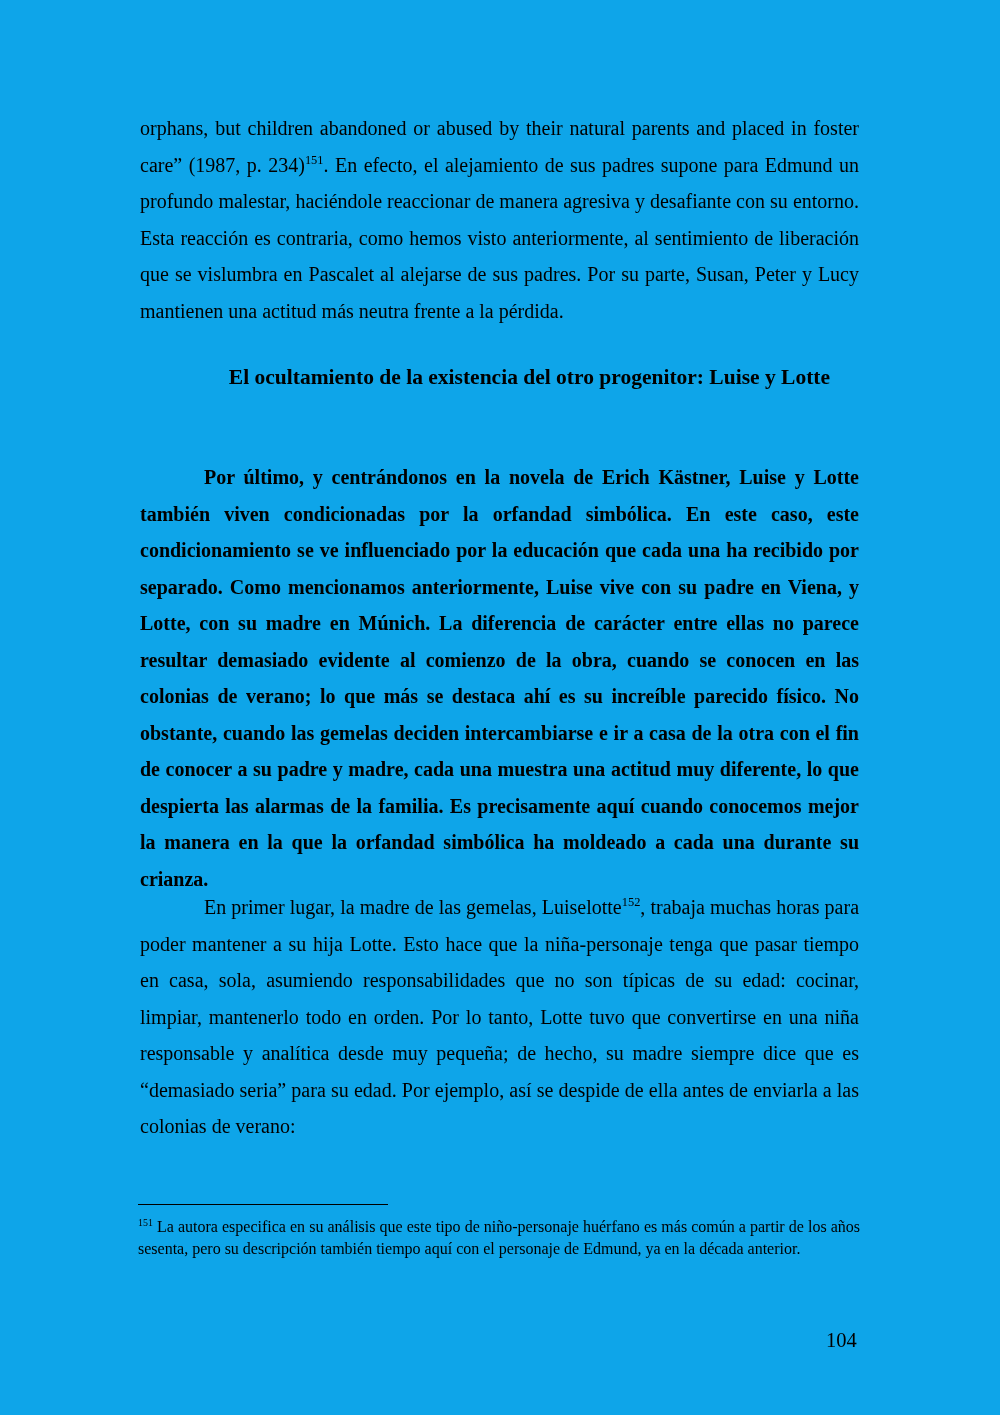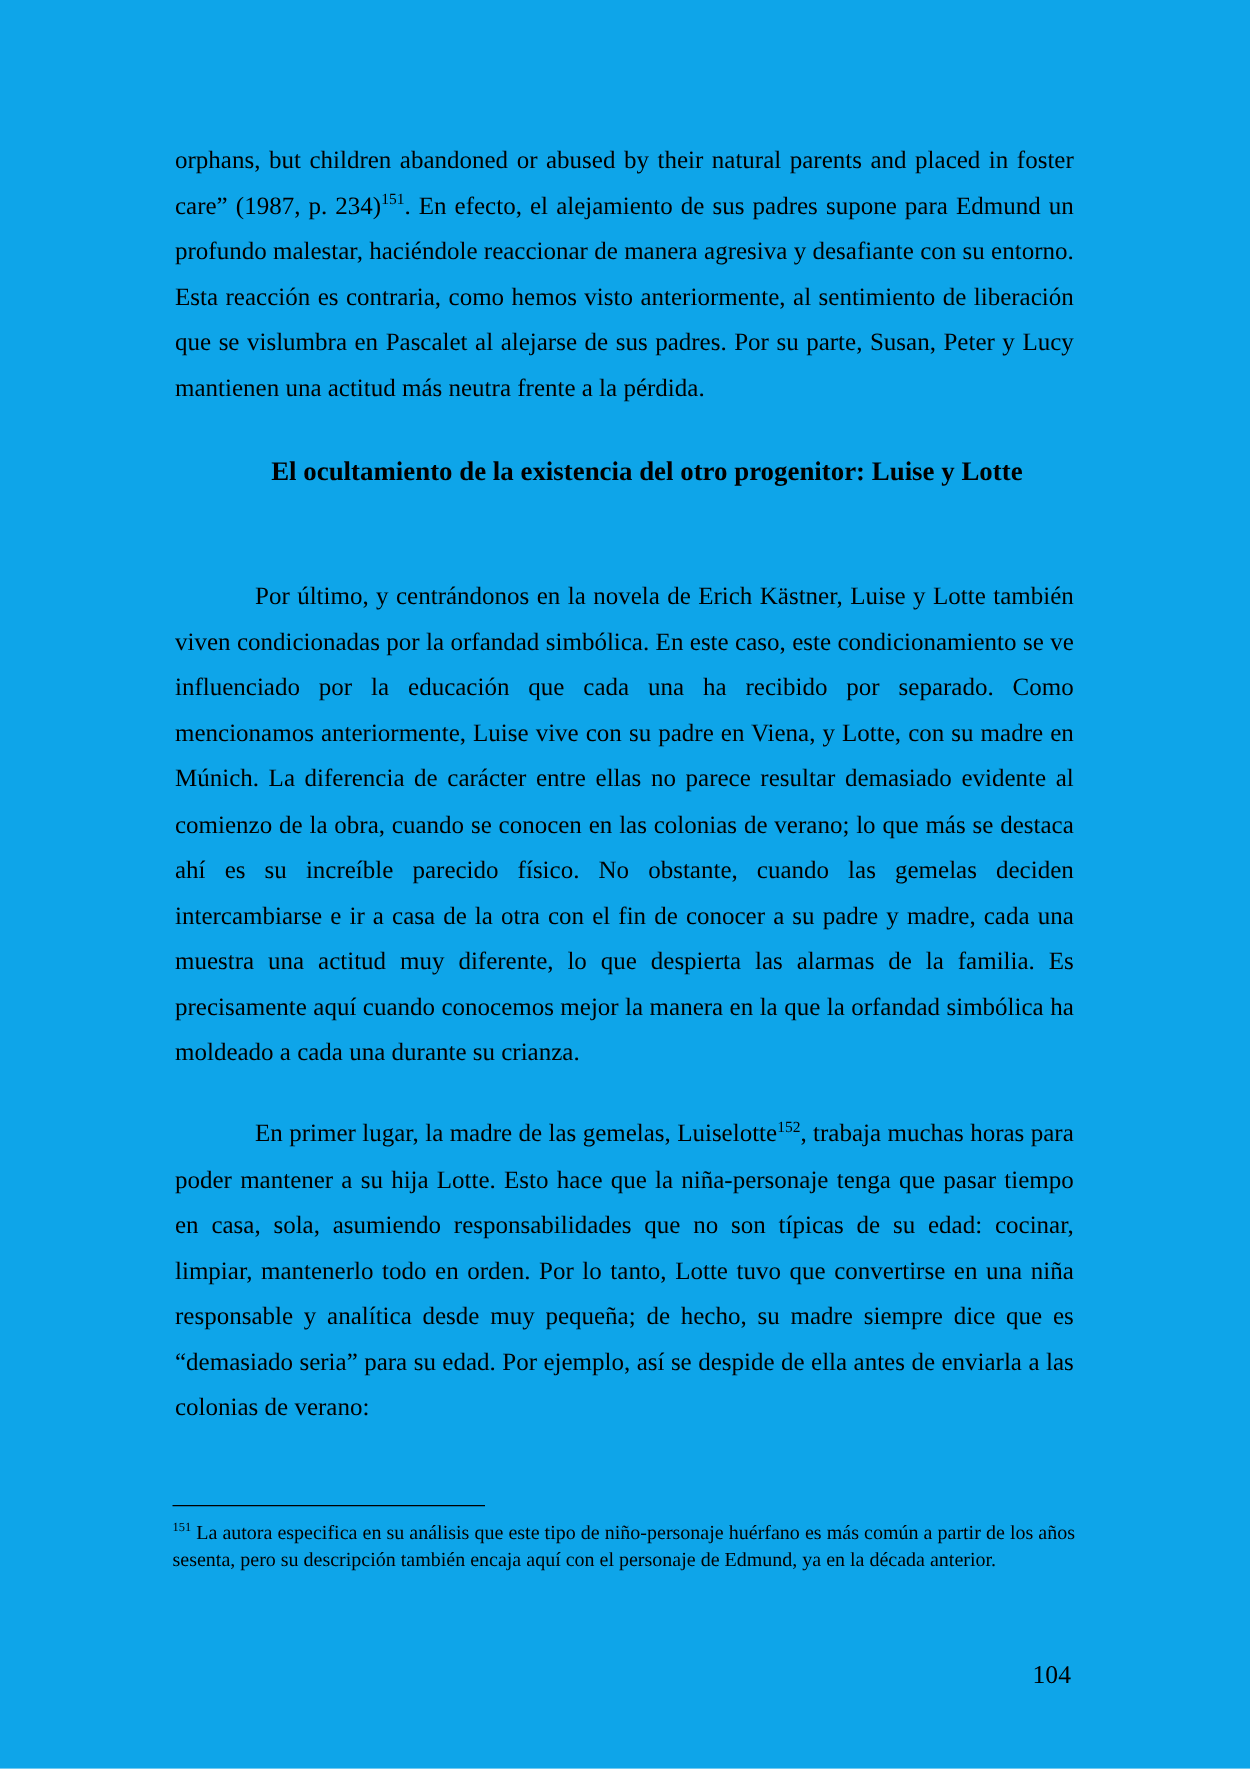--- a/index.html
+++ b/index.html
@@ -19,32 +19,32 @@
   .para {
     position: absolute;
     left: 140px;
     width: 719px;
     margin: 0;
     font-size: 20px;
     line-height: 36.5px;
     text-align: justify;
   }
   .p1 { top: 110px; }
-  .p2 { top: 459px; text-indent: 64px; }
+  .p2 { top: 459px; text-indent: 64px; font-weight: bold; }
   .p3 { top: 889px; text-indent: 64px; }
   .heading {
     position: absolute;
     left: 205px;
     top: 362px;
     width: 625px;
     margin: 0;
     font-size: 21.5px;
     line-height: 31px;
     font-weight: bold;
-    text-align: center;
+    text-align: right;
   }
   .quote {
     position: absolute;
     left: 205px;
     top: 1118px;
     width: 654px;
     margin: 0;
     font-size: 19.5px;
     line-height: 37px;
     text-align: justify;
@@ -90,18 +90,18 @@
   <h2 class="heading">El ocultamiento de la existencia del otro progenitor: Luise y Lotte</h2>
 
   <p class="para p2">Por último, y centrándonos en la novela de Erich Kästner, Luise y Lotte también viven condicionadas por la orfandad simbólica. En este caso, este condicionamiento se ve influenciado por la educación que cada una ha recibido por separado. Como mencionamos anteriormente, Luise vive con su padre en Viena, y Lotte, con su madre en Múnich. La diferencia de carácter entre ellas no parece resultar demasiado evidente al comienzo de la obra, cuando se conocen en las colonias de verano; lo que más se destaca ahí es su increíble parecido físico. No obstante, cuando las gemelas deciden intercambiarse e ir a casa de la otra con el fin de conocer a su padre y madre, cada una muestra una actitud muy diferente, lo que despierta las alarmas de la familia. Es precisamente aquí cuando conocemos mejor la manera en la que la orfandad simbólica ha moldeado a cada una durante su crianza.</p>
 
   <p class="para p3"><span>En primer lugar, la madre de las gemelas, Luiselotte</span><sup class="ref">152</sup><span>, trabaja muchas horas para poder mantener a su hija Lotte. Esto hace que la niña-personaje tenga que pasar tiempo en casa, sola, asumiendo responsabilidades que no son típicas de su edad: cocinar, limpiar, mantenerlo todo en orden. Por lo tanto, Lotte tuvo que convertirse en una niña responsable y analítica desde muy pequeña; de hecho, su madre siempre dice que es “demasiado seria” para su edad. Por ejemplo, así se despide de ella antes de enviarla a las colonias de verano:</span></p>
 
 
   <div class="fn-rule"></div>
 
   <div class="footnotes">
-    <p class="fn"><sup class="ref">151</sup> <span>La autora especifica en su análisis que este tipo de niño-personaje huérfano es más común a partir de los años sesenta, pero su descripción también encaja aquí con el personaje de Edmund, ya en la década anterior.</span></p>
+    <p class="fn"><sup class="ref">151</sup> <span>La autora especifica en su análisis que este tipo de niño-personaje huérfano es más común a partir de los años sesenta, pero su descripción también tiempo aquí con el personaje de Edmund, ya en la década anterior.</span></p>
   </div>
 
   <div class="page-number">104</div>
 
 </div>
 
 </body></html>

